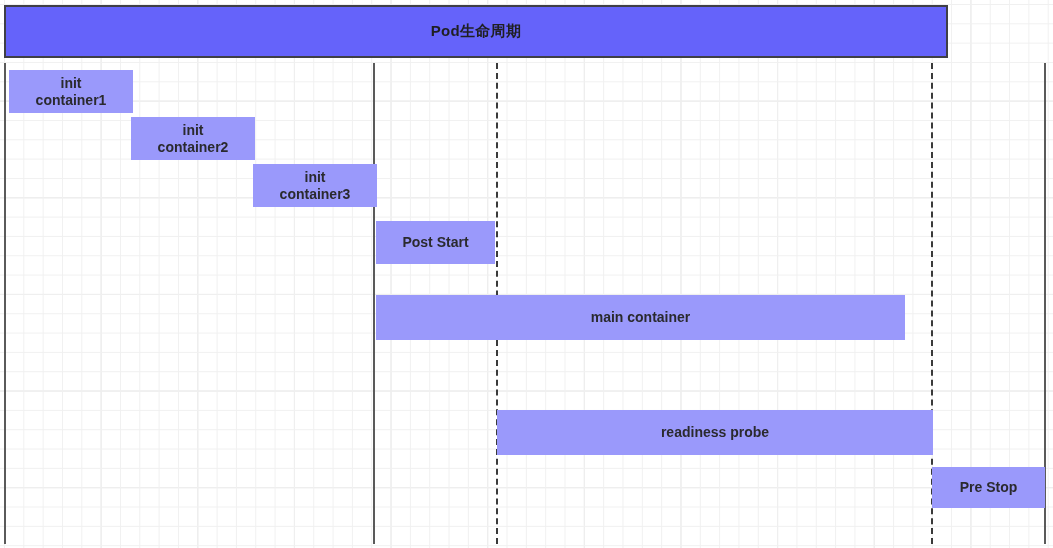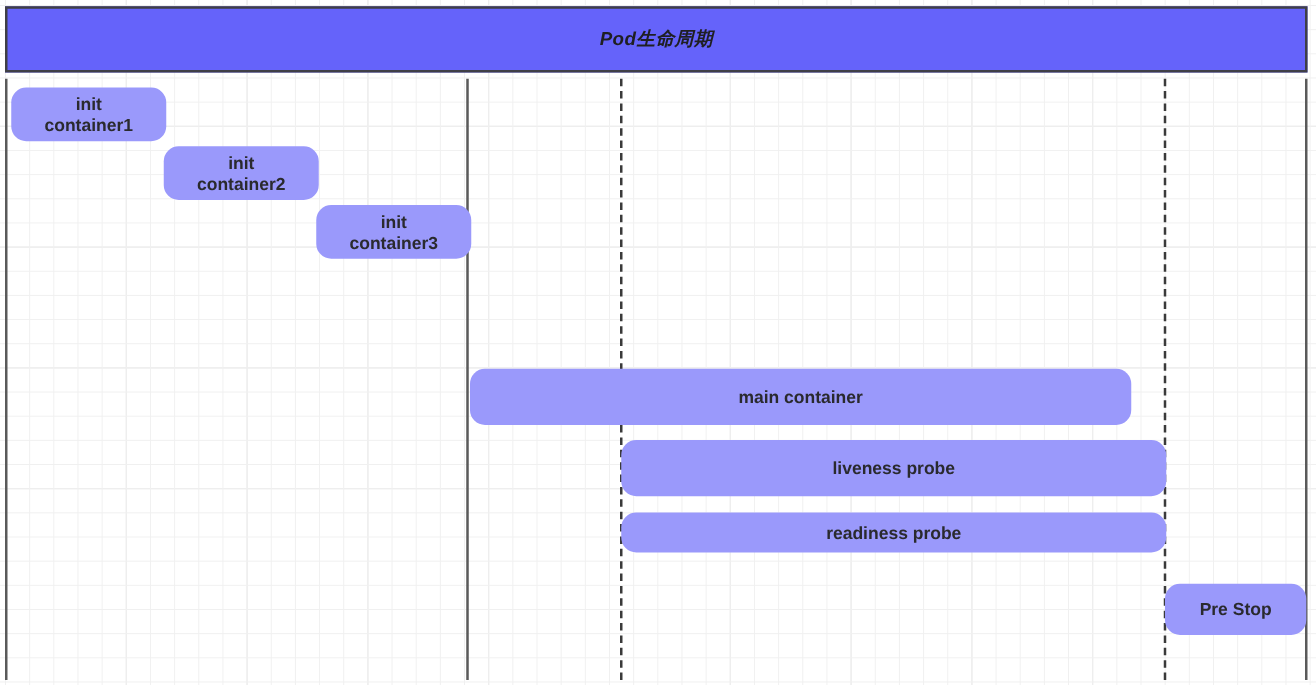--- a/index.html
+++ b/index.html
@@ -72,50 +72,49 @@
     justify-content: center;
     background: #9a99fb;
     box-sizing: border-box;
     color: #2a2a2e;
     font-weight: bold;
     font-size: 14px;
     line-height: 1.18;
     text-align: center;
     white-space: pre-line;
     padding: 0 4px;
-    border-radius: 12px;
   }
   .bar.two-line { font-size: 14px; }
 </style>
 </head>
 <body>
 
 <div id="canvas">
 
   <div class="grid-layer"></div>
 
   <div class="vline solid" style="left:4px;  top:63px;  height:481px;"></div>
   <div class="vline solid" style="left:373px; top:63px;  height:481px;"></div>
   <div class="vline dashed" style="left:496px; top:63px;  height:481px;"></div>
   <div class="vline dashed" style="left:931px; top:63px;  height:481px;"></div>
   <div class="vline solid" style="left:1044px; top:63px; height:481px;"></div>
 
-  <div class="title-bar" style="left:4px; top:5px; width:1042px; height:53px;font-style:italic;">Pod生命周期</div>
+  <div class="title-bar" style="left:4px; top:5px; width:944px; height:53px;">Pod生命周期</div>
 
   <div class="bar two-line" style="left:9px; top:70px; width:124px; height:43px;">init
 container1</div>
 
   <div class="bar two-line" style="left:131px; top:117px; width:124px; height:43px;">init
 container2</div>
 
   <div class="bar two-line" style="left:253px; top:164px; width:124px; height:43px;">init
 container3</div>
 
+  <div class="bar" style="left:376px; top:221px; width:119px; height:43px;">Post Start</div>
 
   <div class="bar" style="left:376px; top:295px; width:529px; height:45px;">main container</div>
 
-  <div class="bar" style="left:497px; top:352px; width:436px; height:45px;">liveness probe</div>
 
-  <div class="bar" style="left:497px; top:410px; width:436px; height:32px;">readiness probe</div>
+  <div class="bar" style="left:497px; top:410px; width:436px; height:45px;">readiness probe</div>
 
   <div class="bar" style="left:932px; top:467px; width:113px; height:41px;">Pre Stop</div>
 
 </div>
 
 </body></html>

